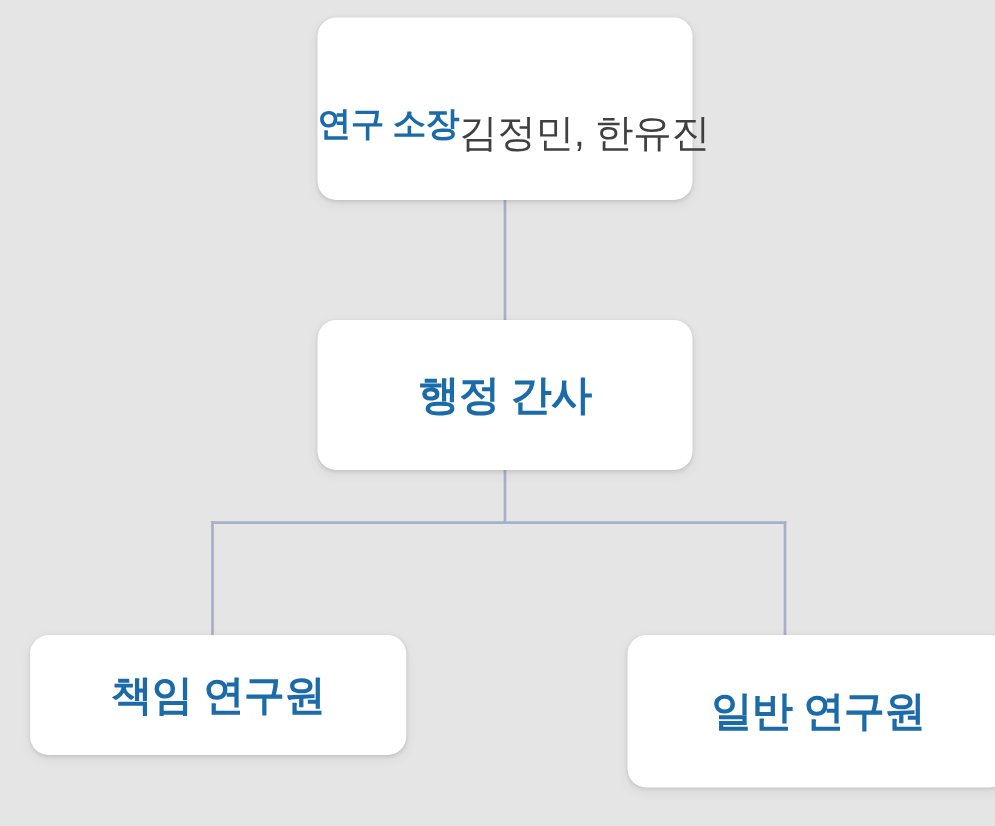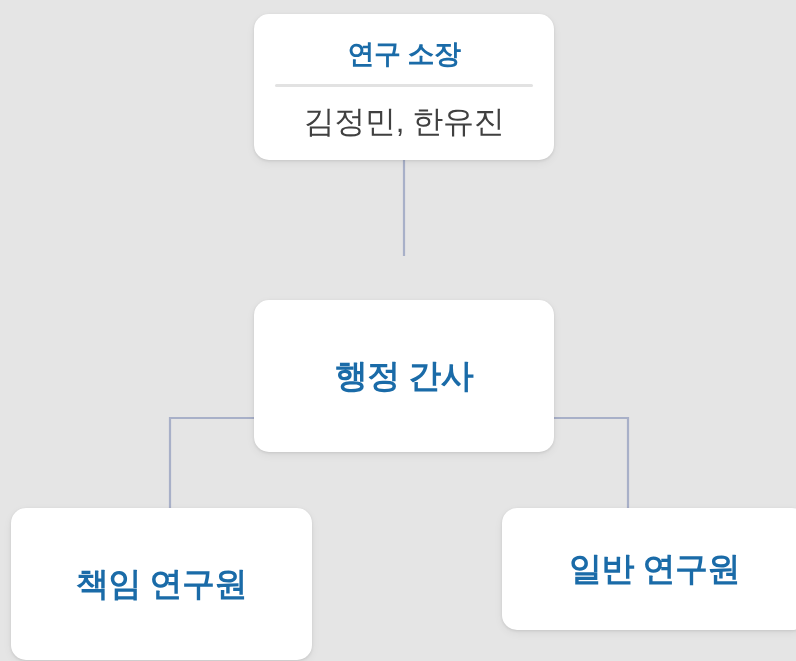--- a/index.html
+++ b/index.html
@@ -29,47 +29,46 @@
     pointer-events: none;
   }
 
   
   .node-card {
     position: absolute;
     background: #ffffff;
     border-radius: 15px;
     box-sizing: border-box;
     display: flex;
-    flex-direction: column;
+    flex-direction: row;
     align-items: center;
     justify-content: center;
     box-shadow: 0 1px 3px rgba(0,0,0,0.10),
                 0 3px 10px rgba(0,0,0,0.055);
   }
 
   .node-director {
     left: 254px;
     top: 14px;
     width: 300px;
     height: 146px;
     justify-content: flex-start;
     padding-top: 26px;
   }
   .node-secretary {
     left: 254px;
     top: 256px;
     width: 300px;
-    height: 152px;
-    margin-top: 44px;
+    height: 120px;
   }
   .node-senior {
-    left: 11px;
+    left: 24px;
     top: 508px;
     width: 301px;
-    height: 152px;
+    height: 96px;
   }
   .node-general {
     left: 502px;
     top: 508px;
     width: 305px;
     height: 122px;
   }
 
   
   .card-title {

